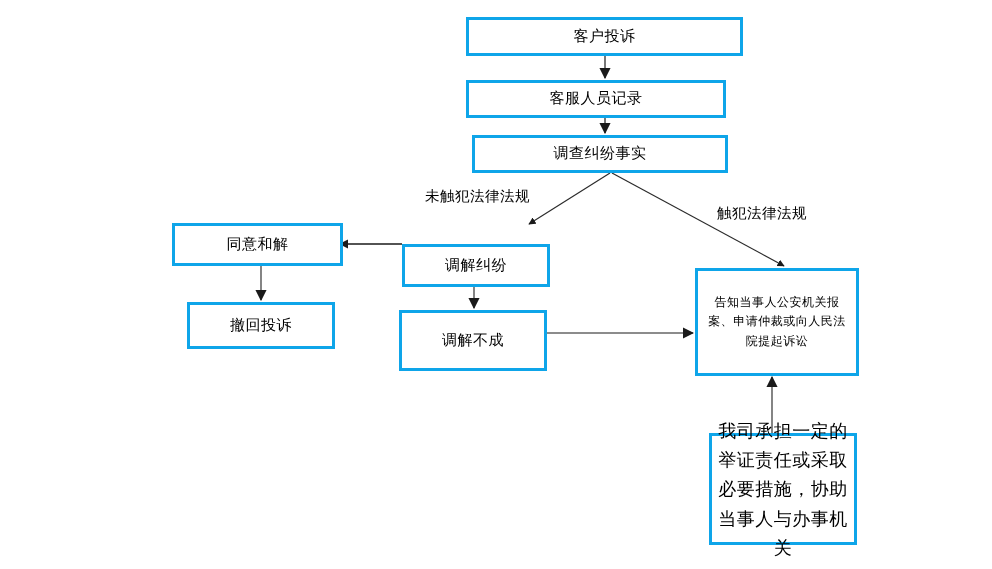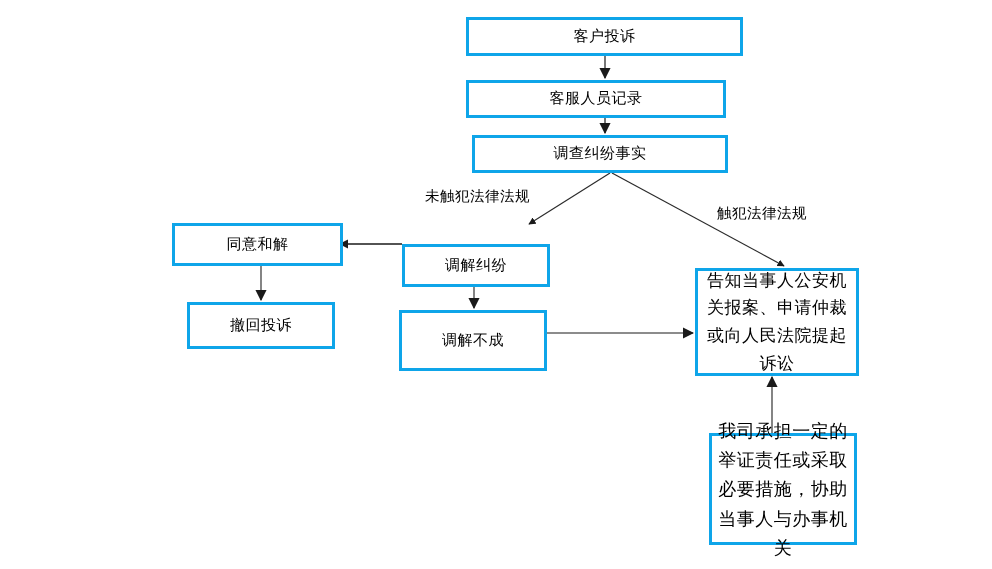--- a/index.html
+++ b/index.html
@@ -52,21 +52,21 @@
     z-index: 3;
   }
   
   #node-complaint      { left: 466px; top: 17px;  width: 277px; height: 39px; }
   #node-record         { left: 466px; top: 80px;  width: 260px; height: 38px; }
   #node-investigate    { left: 472px; top: 135px; width: 256px; height: 38px; }
   #node-mediate        { left: 402px; top: 244px; width: 148px; height: 43px; }
   #node-agree          { left: 172px; top: 223px; width: 171px; height: 43px; }
   #node-withdraw       { left: 187px; top: 302px; width: 148px; height: 47px; }
   #node-mediate-fail   { left: 399px; top: 310px; width: 148px; height: 61px; }
-  #node-legal-action   { left: 695px; top: 268px; width: 164px; height: 108px; font-size: 17px; line-height: 1.62; }
+  #node-legal-action   { left: 695px; top: 268px; width: 164px; height: 108px; font-size: 12px; line-height: 1.62; }
   #node-company-duty   { left: 709px; top: 433px; width: 148px; height: 112px; font-size: 18px; line-height: 1.62; }
 </style>
 </head>
 <body>
 
 <svg id="flow-canvas" viewBox="0 0 992 569" xmlns="http://www.w3.org/2000/svg">
   <defs>
     <marker id="arrow" viewBox="0 0 10 10" refX="9" refY="5" markerWidth="7" markerHeight="7" orient="auto-start-reverse">
       <path d="M 0 0 L 10 5 L 0 10 z" fill="#1a1a1a"></path>
     </marker>

